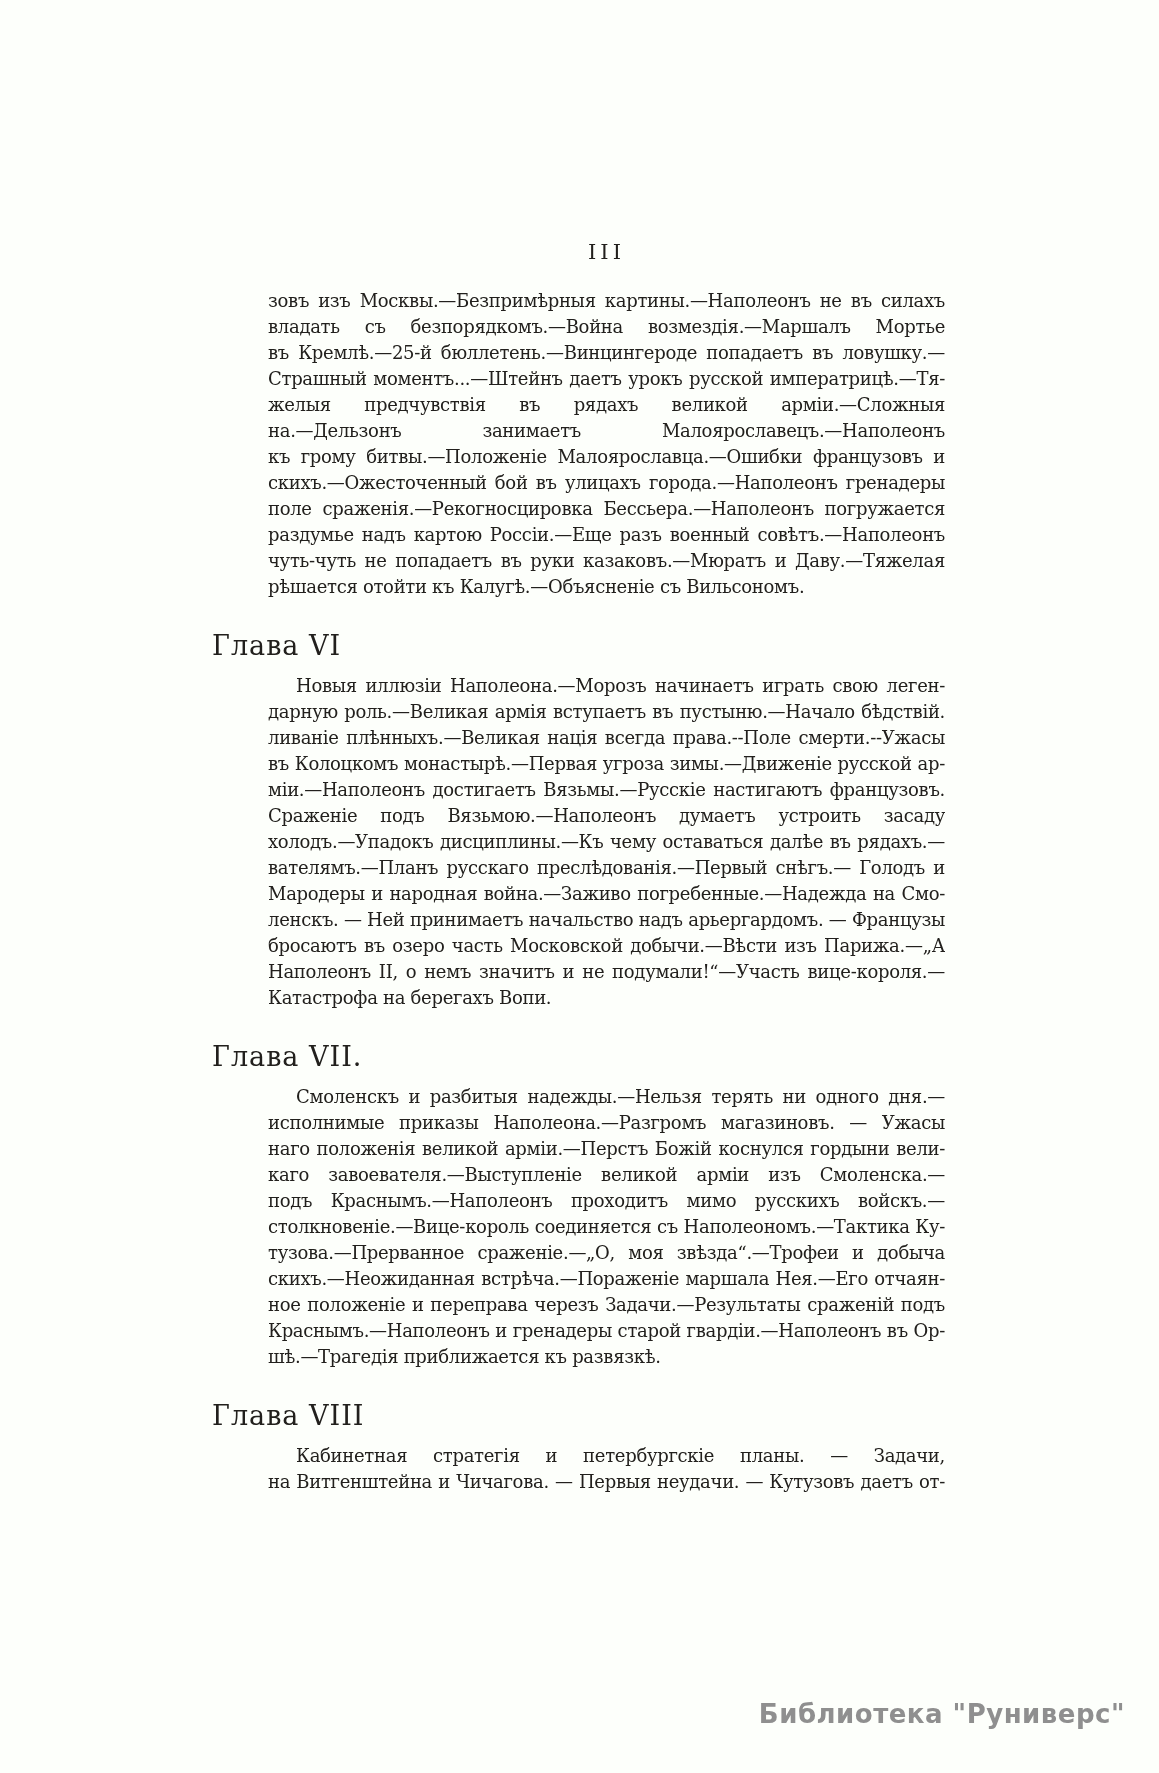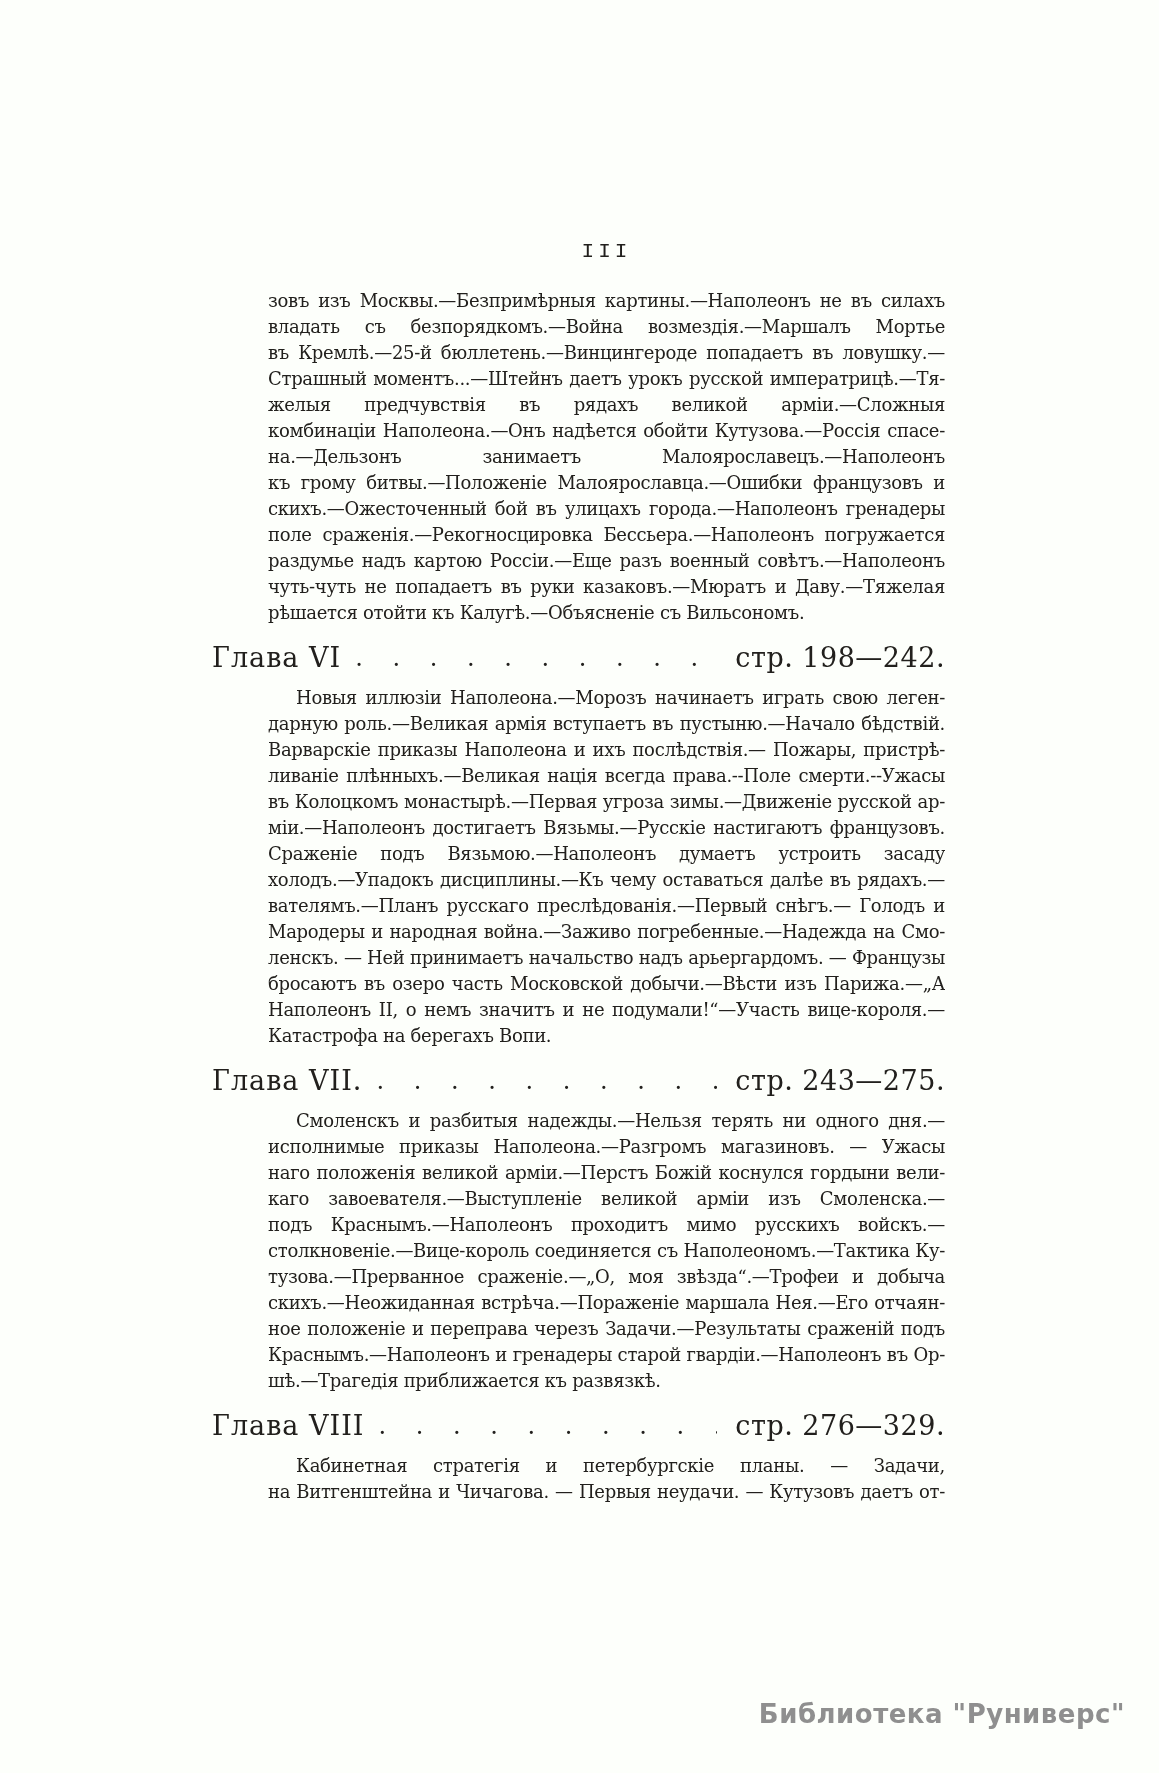--- a/index.html
+++ b/index.html
@@ -18,21 +18,20 @@
   }
   .page-number {
     position: absolute;
     top: 240px;
     left: 268px;
     width: 677px;
     text-align: center;
     font-size: 21px;
     letter-spacing: 4px;
     font-weight: 500;
-    font-family: Liberation Mono, monospace;
   }
   .text-block {
     position: absolute;
     left: 212px;
     top: 288px;
     width: 733px;
   }
   .paragraph {
     margin-left: 56px;
     width: 677px;
@@ -51,26 +50,27 @@
     text-align: left;
     text-align-last: left;
   }
   .line.indent {
     text-indent: 28px;
   }
   .chapter-heading {
     display: flex;
     align-items: flex-start;
     width: 733px;
-    margin-top: 14px;
+    margin-top: 28px;
     margin-bottom: 9px;
     font-size: 27px;
     line-height: 36px;
     height: 36px;
     overflow: hidden;
+    flex-direction: column;
   }
   .ch-label {
     white-space: nowrap;
     letter-spacing: 1px;
   }
   .ch-dots {
     flex: 1;
     margin: 0 18px 0 14px;
     overflow: hidden;
     white-space: nowrap;
@@ -100,39 +100,37 @@
 
   <div class="page-number">III</div>
 
   <div class="text-block">
     <div class="paragraph" id="intro-paragraph">
         <div class="line">зовъ изъ Москвы.—Безпримѣрныя картины.—Наполеонъ не въ силахъ со-</div>
         <div class="line">владать съ безпорядкомъ.—Война возмездія.—Маршалъ Мортье работаетъ</div>
         <div class="line">въ Кремлѣ.—25-й бюллетень.—Винцингероде попадаетъ въ ловушку.—</div>
         <div class="line">Страшный моментъ...—Штейнъ даетъ урокъ русской императрицѣ.—Тя-</div>
         <div class="line">желыя предчувствія въ рядахъ великой арміи.—Сложныя стратегическія</div>
-        <div class="line">комбинаціи Наполеона.—Онъ надѣется обойти Кутузова.—Россія спасе-</div>
         <div class="line">на.—Дельзонъ занимаетъ Малоярославецъ.—Наполеонъ прислушивается</div>
         <div class="line">къ грому битвы.—Положеніе Малоярославца.—Ошибки французовъ и рус-</div>
         <div class="line">скихъ.—Ожесточенный бой въ улицахъ города.—Наполеонъ гренадеры</div>
         <div class="line">поле сраженія.—Рекогносцировка Бессьера.—Наполеонъ погружается въ</div>
         <div class="line">раздумье надъ картою Россіи.—Еще разъ военный совѣтъ.—Наполеонъ</div>
         <div class="line">чуть-чуть не попадаетъ въ руки казаковъ.—Мюратъ и Даву.—Тяжелая</div>
         <div class="line no-just">рѣшается отойти къ Калугѣ.—Объясненіе съ Вильсономъ.</div>
       </div>
     <div id="chapters">
         <div class="chapter-heading">
           <span class="ch-label">Глава VI</span>
           <span class="ch-dots">. . . . . . . . . . . .</span>
           <span class="ch-pages">стр. 198—242.</span>
         </div>
         <div class="paragraph">
           <div class="line indent">Новыя иллюзіи Наполеона.—Морозъ начинаетъ играть свою леген-</div>
           <div class="line">дарную роль.—Великая армія вступаетъ въ пустыню.—Начало бѣдствій.—</div>
-          <div class="line">Варварскіе приказы Наполеона и ихъ послѣдствія.— Пожары, пристрѣ-</div>
           <div class="line">ливаніе плѣнныхъ.—Великая нація всегда права.--Поле смерти.--Ужасы</div>
           <div class="line">въ Колоцкомъ монастырѣ.—Первая угроза зимы.—Движеніе русской ар-</div>
           <div class="line">міи.—Наполеонъ достигаетъ Вязьмы.—Русскіе настигаютъ французовъ.—</div>
           <div class="line">Сраженіе подъ Вязьмою.—Наполеонъ думаетъ устроить засаду преслѣдо-</div>
           <div class="line">холодъ.—Упадокъ дисциплины.—Къ чему оставаться далѣе въ рядахъ.—</div>
           <div class="line">вателямъ.—Планъ русскаго преслѣдованія.—Первый снѣгъ.— Голодъ и</div>
           <div class="line">Мародеры и народная война.—Заживо погребенные.—Надежда на Смо-</div>
           <div class="line">ленскъ. — Ней принимаетъ начальство надъ арьергардомъ. — Французы</div>
           <div class="line">бросаютъ въ озеро часть Московской добычи.—Вѣсти изъ Парижа.—„А</div>
           <div class="line">Наполеонъ II, о немъ значитъ и не подумали!“—Участь вице-короля.—</div>

